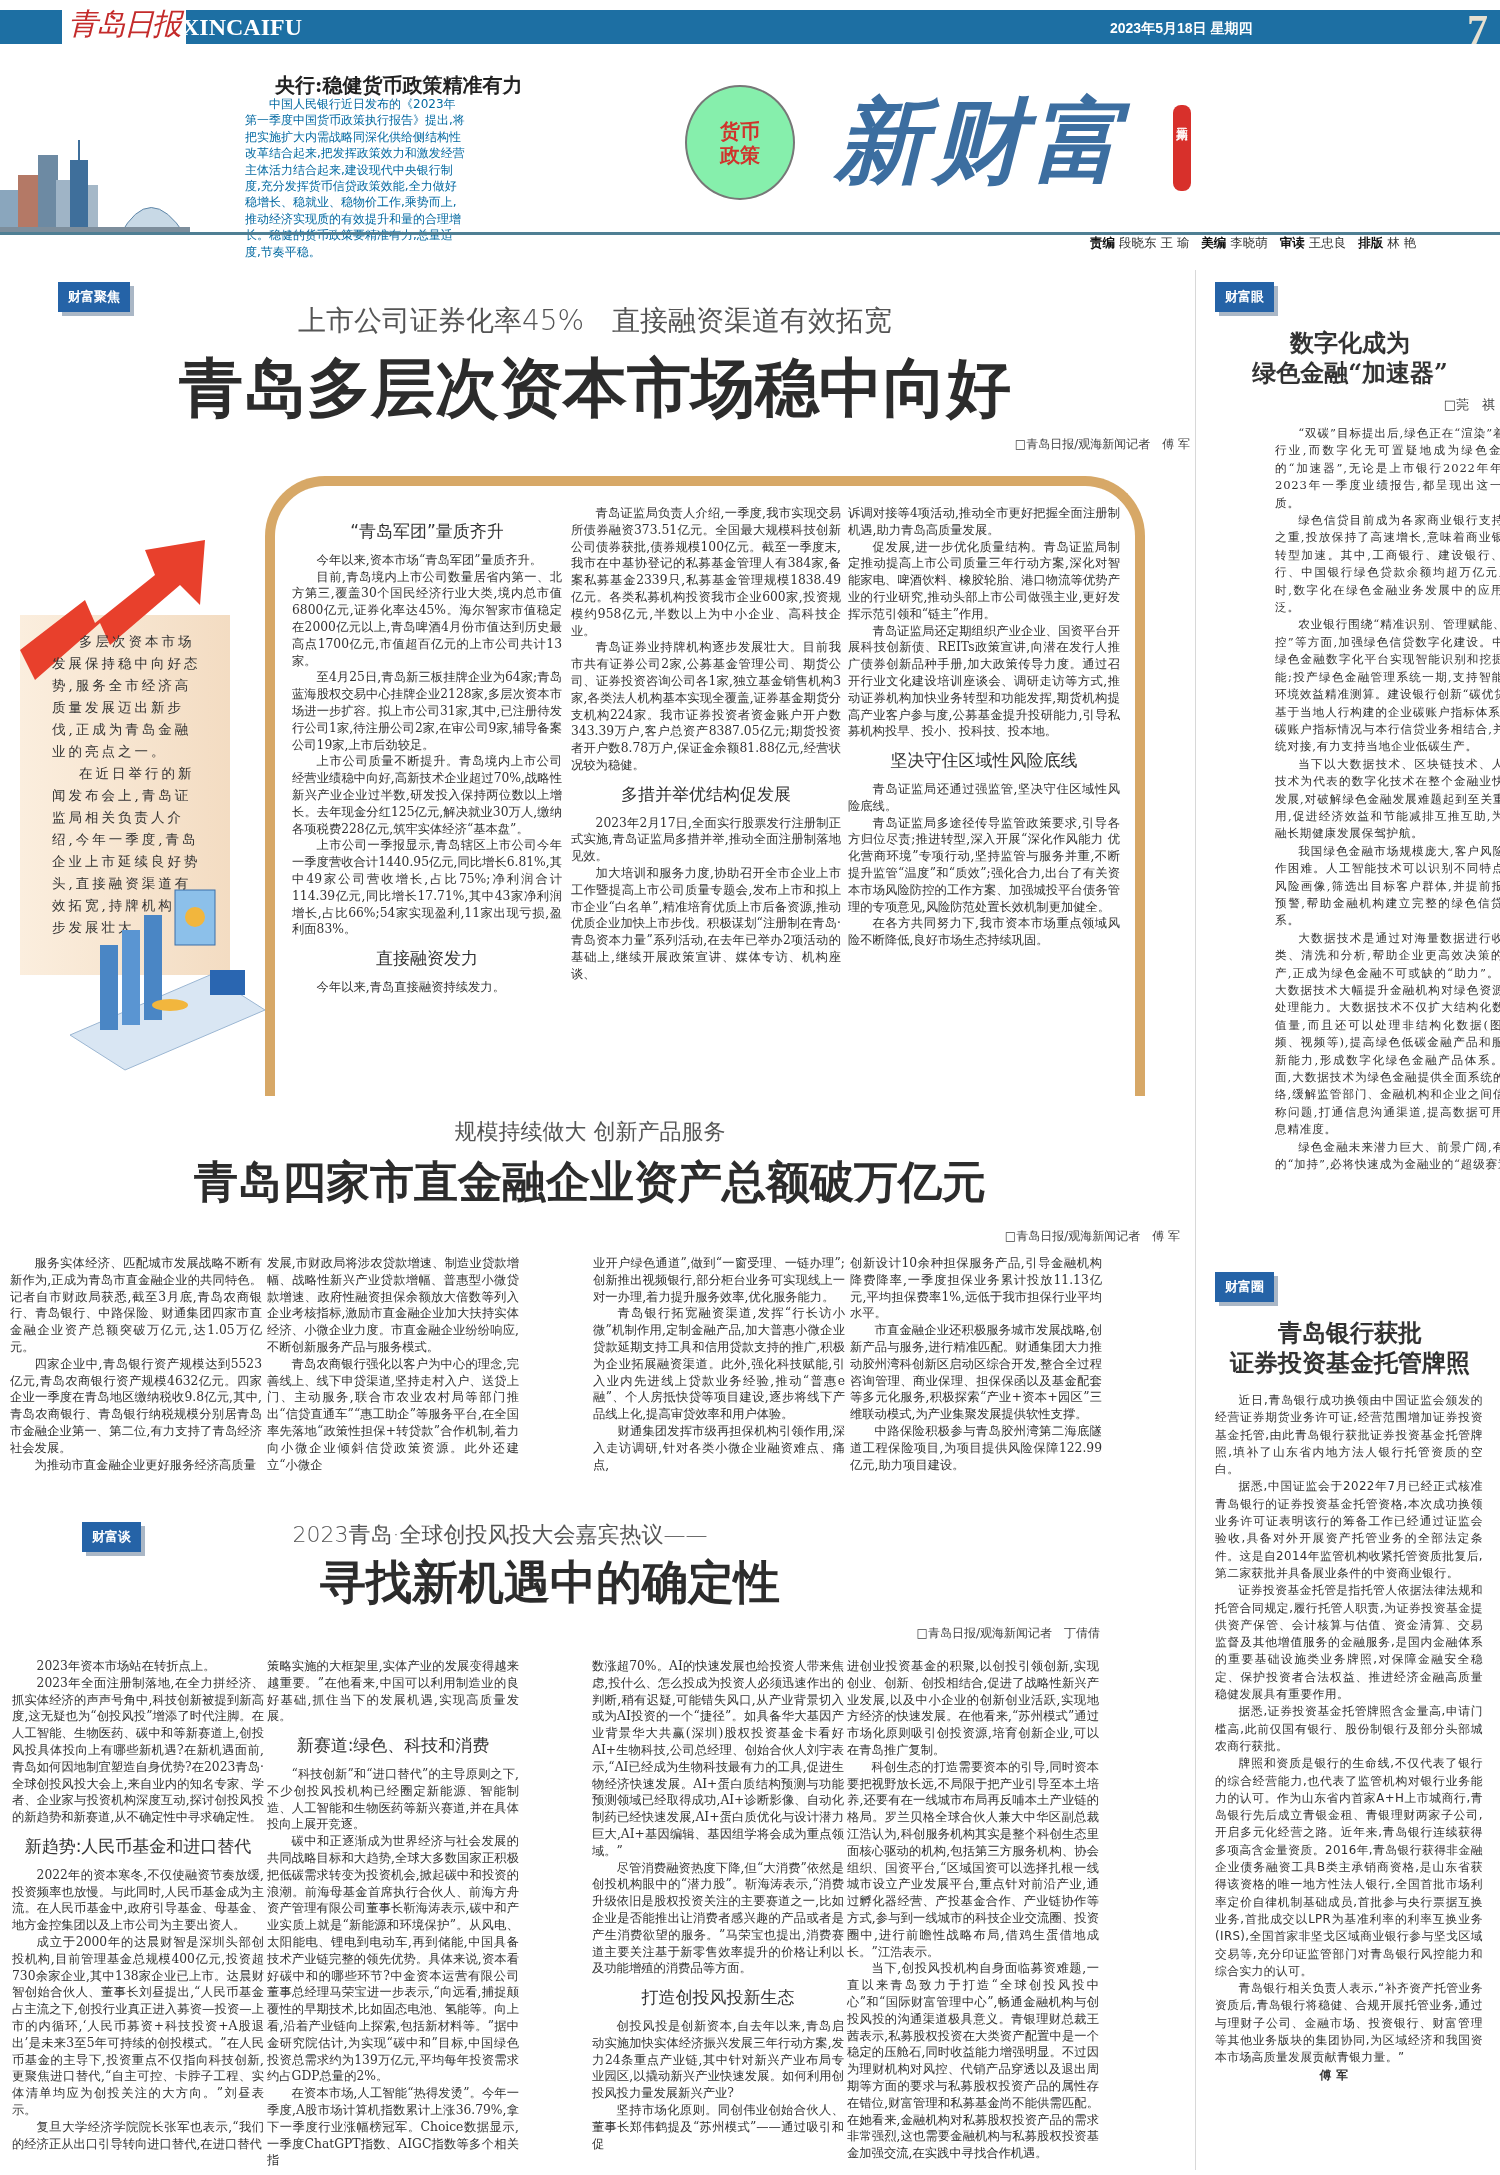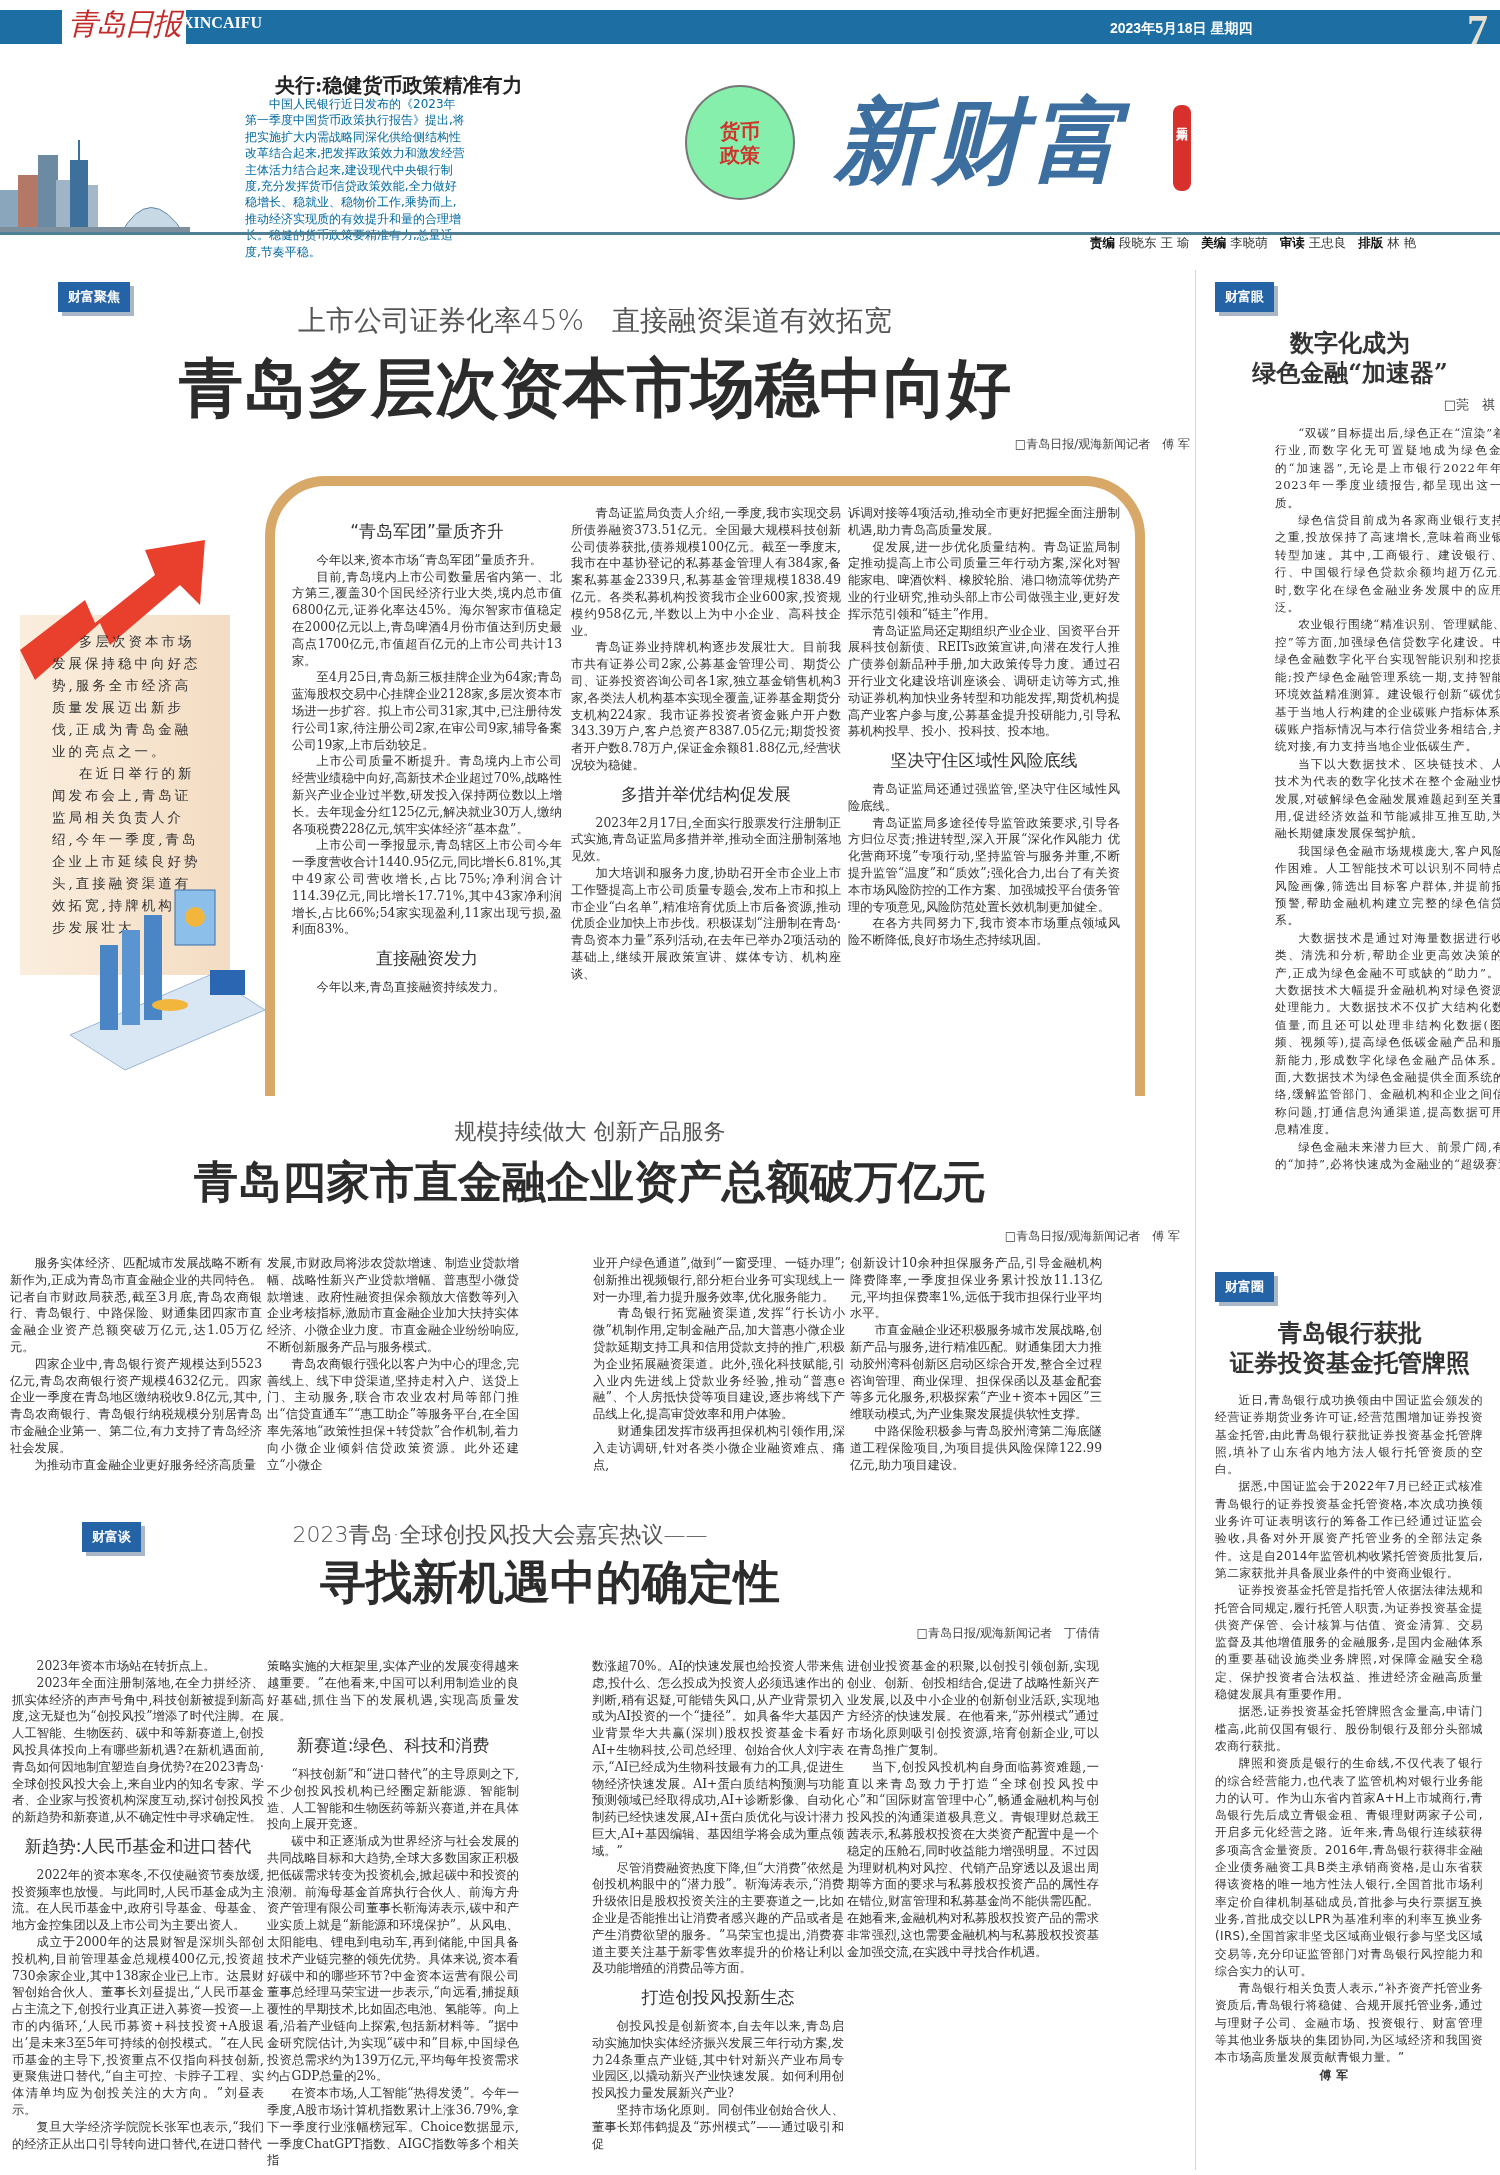--- a/index.html
+++ b/index.html
@@ -1,20 +1,20 @@
 <!DOCTYPE html>
 <html><head>
 <meta charset="utf-8">
 <style>
 *{box-sizing:border-box;margin:0;padding:0}
 body{width:1500px;height:2175px;background:#fff;font-family:"DejaVu Serif","Liberation Serif",serif;color:#2a2a2a;position:relative;overflow:hidden}
 .abs{position:absolute}
 .topbar{left:0;top:10px;width:1500px;height:34px;background:#1d6fa3}
 .logo-cn{left:62px;top:4px;font-size:30px;color:#c42b2b;font-style:italic;font-family:"DejaVu Serif",serif;letter-spacing:-2px;background:#fff;padding:0 6px}
-.logo-en{left:182px;top:14px;font-size:16px;color:#fff;font-weight:bold;font-family:"Liberation Serif",serif}
+.logo-en{left:182px;top:14px;font-size:24px;color:#fff;font-weight:bold;font-family:"Liberation Serif",serif}
 .date{left:1110px;top:20px;font-size:14px;color:#fff;font-family:"Liberation Sans",sans-serif;font-weight:bold}
 .pageno{left:1467px;top:6px;font-size:42px;color:#e6e0d0;font-weight:bold;font-family:"Liberation Serif",serif}
 .skyline{left:0;top:135px;width:190px;height:100px}
 .mast-title{left:275px;top:72px;font-size:20px;font-weight:bold;color:#222}
 .mast-body{left:245px;top:96px;width:222px;font-size:12px;line-height:16.4px;color:#0369a1;text-indent:2em;font-family:"DejaVu Sans",sans-serif}
 .stamp{left:685px;top:85px;width:110px;height:115px;border-radius:50%;border:2px solid #777;background:#86efac;display:flex;align-items:center;justify-content:center}
 .stamp span{font-size:20px;color:#d0342c;font-weight:bold;line-height:24px;width:48px;text-align:center;font-family:"DejaVu Sans",sans-serif}
 .brand{left:835px;top:80px;font-size:92px;color:#3c6ea0;font-weight:bold;letter-spacing:6px;font-family:"DejaVu Serif",serif;font-style:italic}
 .issue{left:1173px;top:105px;width:18px;height:86px;background:#d8302b;color:#fff;font-size:12px;line-height:16px;text-align:center;border-radius:8px;padding-top:2px;font-family:"DejaVu Sans",sans-serif}
 .rule{left:0;top:232px;width:1500px;height:3px;background:#4f7f94}
@@ -176,20 +176,21 @@
 </div>
 <div class="abs col" style="left:592px;top:1658px;width:252px">
   <p style="text-indent:0">数涨超70%。AI的快速发展也给投资人带来焦虑,投什么、怎么投成为投资人必须迅速作出的判断,稍有迟疑,可能错失风口,从产业背景切入或为AI投资的一个“捷径”。如具备华大基因产业背景华大共赢(深圳)股权投资基金卡看好AI+生物科技,公司总经理、创始合伙人刘宇表示,“AI已经成为生物科技最有力的工具,促进生物经济快速发展。AI+蛋白质结构预测与功能预测领域已经取得成功,AI+诊断影像、自动化制药已经快速发展,AI+蛋白质优化与设计潜力巨大,AI+基因编辑、基因组学将会成为重点领域。”</p>
   <p>尽管消费融资热度下降,但“大消费”依然是创投机构眼中的“潜力股”。靳海涛表示,“消费升级依旧是股权投资关注的主要赛道之一,比如企业是否能推出让消费者感兴趣的产品或者是产生消费欲望的服务。”马荣宝也提出,消费赛道主要关注基于新零售效率提升的价格让利以及功能增殖的消费品等方面。</p>
   <h4>打造创投风投新生态</h4>
   <p>创投风投是创新资本,自去年以来,青岛启动实施加快实体经济振兴发展三年行动方案,发力24条重点产业链,其中针对新兴产业布局专业园区,以撬动新兴产业快速发展。如何利用创投风投力量发展新兴产业?</p>
   <p>坚持市场化原则。同创伟业创始合伙人、董事长郑伟鹤提及“苏州模式”——通过吸引和促</p>
 </div>
 <div class="abs col" style="left:847px;top:1658px;width:252px">
   <p style="text-indent:0">进创业投资基金的积聚,以创投引领创新,实现创业、创新、创投相结合,促进了战略性新兴产业发展,以及中小企业的创新创业活跃,实现地方经济的快速发展。在他看来,“苏州模式”通过市场化原则吸引创投资源,培育创新企业,可以在青岛推广复制。</p>
+  <p>科创生态的打造需要资本的引导,同时资本要把视野放长远,不局限于把产业引导至本土培养,还要有在一线城市布局再反哺本土产业链的格局。罗兰贝格全球合伙人兼大中华区副总裁江浩认为,科创服务机构其实是整个科创生态里面核心驱动的机构,包括第三方服务机构、协会组织、国资平台,“区域国资可以选择扎根一线城市设立产业发展平台,重点针对前沿产业,通过孵化器经营、产投基金合作、产业链协作等方式,参与到一线城市的科技企业交流圈、投资圈中,进行前瞻性战略布局,借鸡生蛋借地成长。”江浩表示。</p>
   <p>当下,创投风投机构自身面临募资难题,一直以来青岛致力于打造“全球创投风投中心”和“国际财富管理中心”,畅通金融机构与创投风投的沟通渠道极具意义。青银理财总裁王茜表示,私募股权投资在大类资产配置中是一个稳定的压舱石,同时收益能力增强明显。不过因为理财机构对风控、代销产品穿透以及退出周期等方面的要求与私募股权投资产品的属性存在错位,财富管理和私募基金尚不能供需匹配。在她看来,金融机构对私募股权投资产品的需求非常强烈,这也需要金融机构与私募股权投资基金加强交流,在实践中寻找合作机遇。</p>
 </div>
 
 <div class="abs vdiv" style="left:1195px;top:270px;height:1900px"></div>
 
 <div class="abs tag" style="left:1215px;top:282px">财富眼</div>
 <div class="abs rh" style="left:1205px;top:328px;width:290px">
   <div>数字化成为</div>
   <div>绿色金融“加速器”</div>
 </div>

